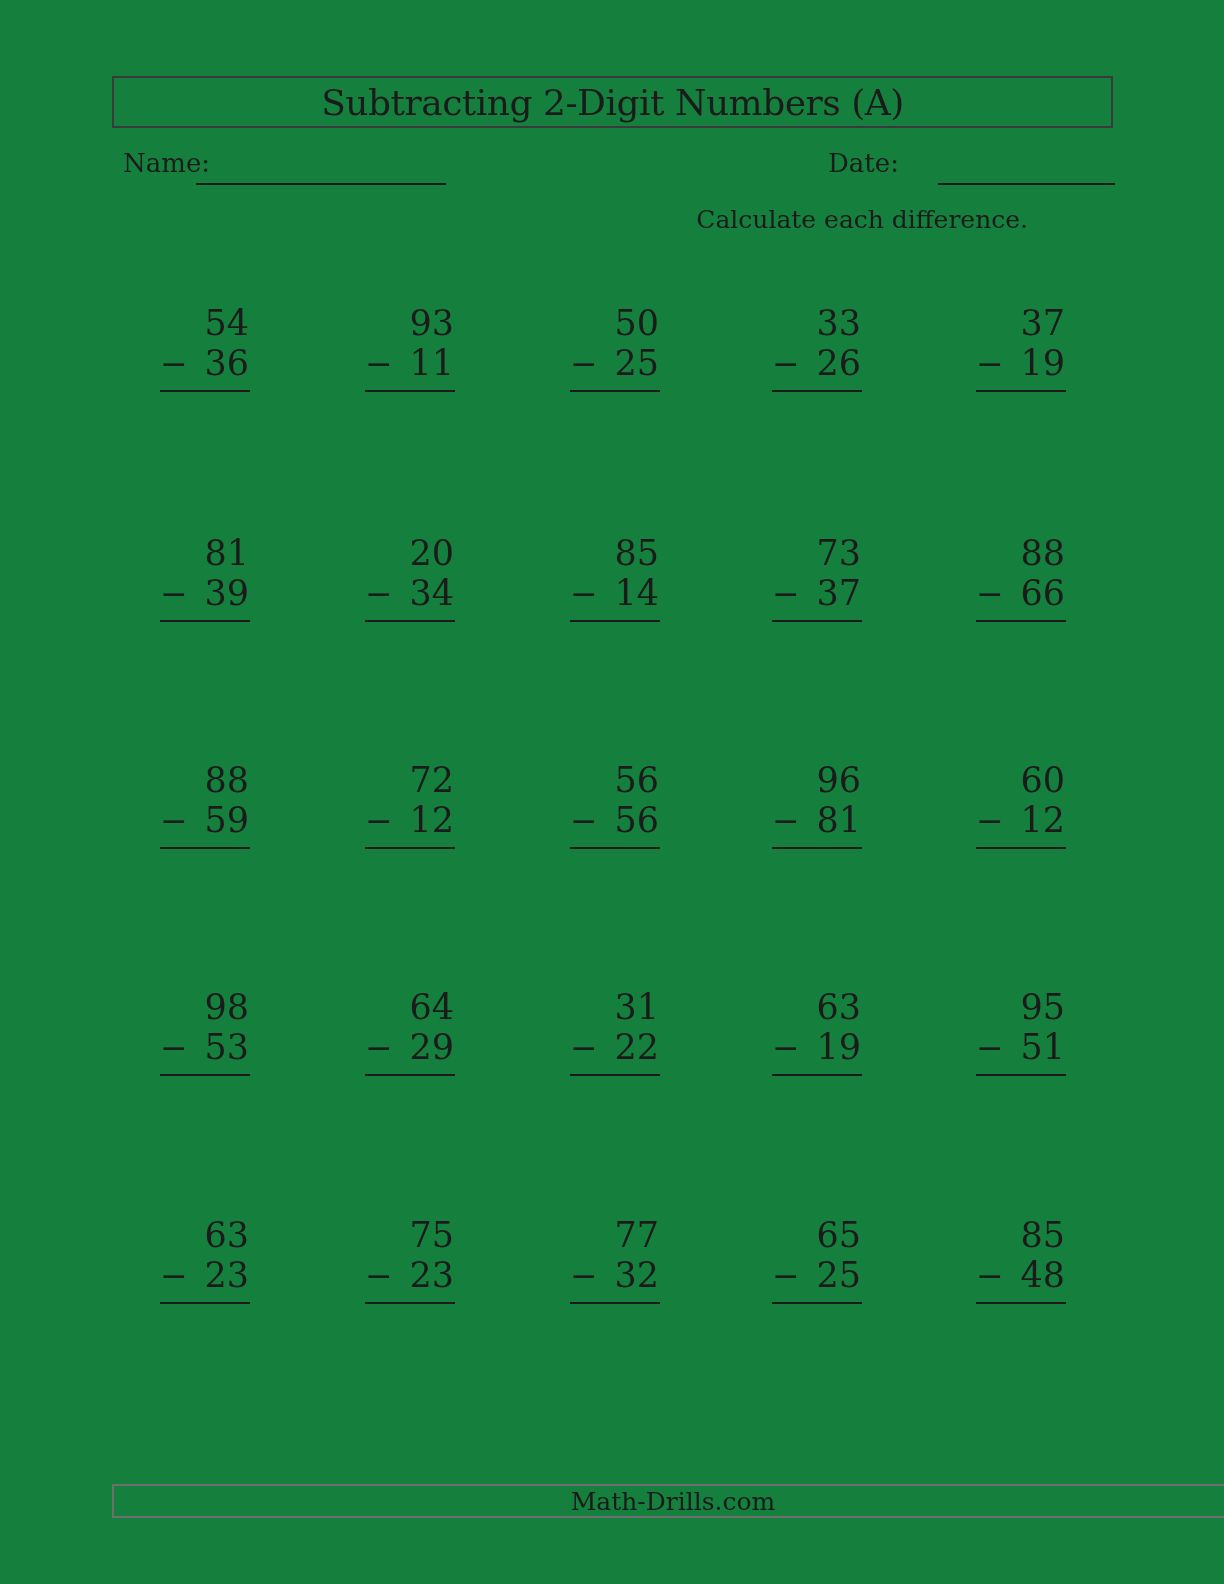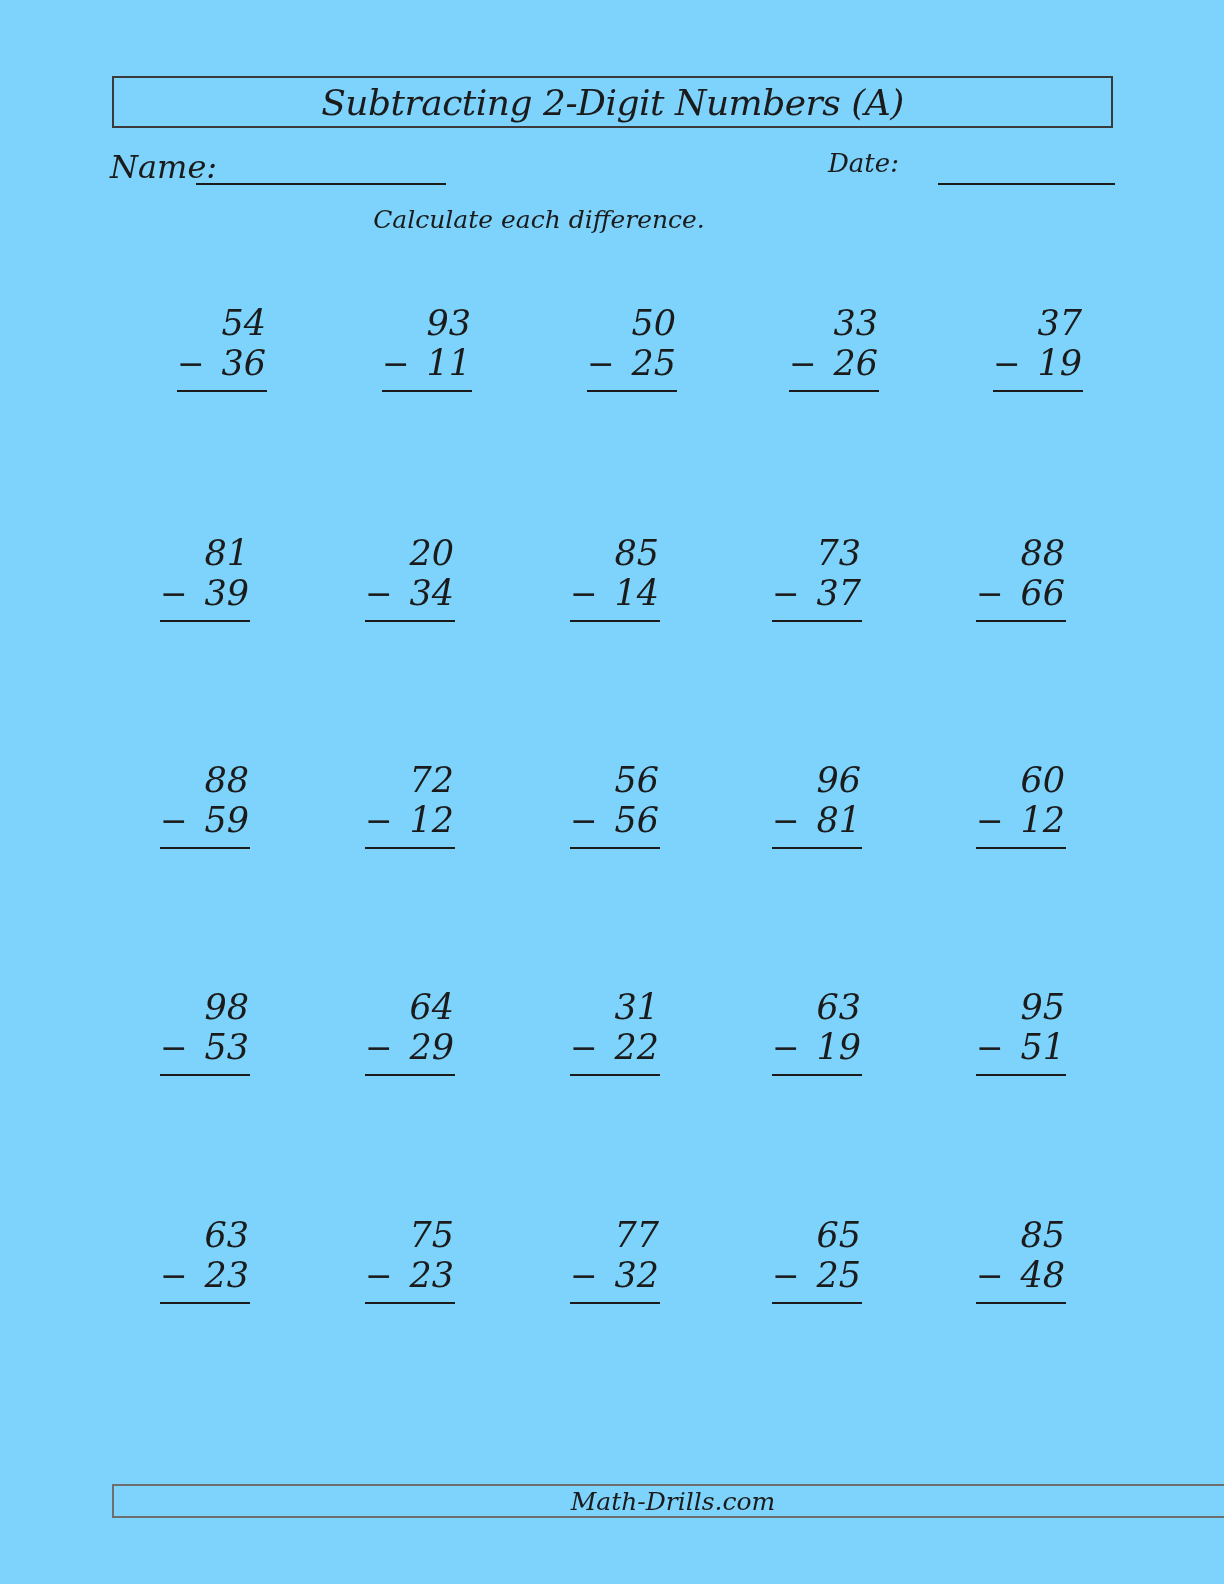--- a/index.html
+++ b/index.html
@@ -4,48 +4,47 @@
 <style>
   html, body {
     margin: 0;
     padding: 0;
     background: #ffffff;
   }
   .sheet {
     position: relative;
     width: 1224px;
     height: 1584px;
-    background: #7dd3fc;
+    background: #15803d;
     font-family: "DejaVu Serif", "Liberation Serif", serif;
     color: #1b1b1b;
     overflow: hidden;
-    font-style: italic;
   }
   .title-box {
     position: absolute;
     left: 112px;
     top: 76px;
     width: 1001px;
     height: 52px;
     box-sizing: border-box;
     border: 2px solid #3a3a3a;
     display: flex;
     align-items: center;
     justify-content: center;
   }
   .title-text {
     font-size: 36px;
     letter-spacing: -0.5px;
     white-space: nowrap;
   }
   .name-label {
     position: absolute;
-    left: 110px;
+    left: 123px;
     top: 148px;
-    font-size: 32px;
+    font-size: 26px;
   }
   .name-line {
     position: absolute;
     left: 196px;
     top: 183px;
     width: 250px;
     border-bottom: 2px solid #1b1b1b;
   }
   .date-label {
     position: absolute;
@@ -58,23 +57,22 @@
     left: 938px;
     top: 183px;
     width: 177px;
     border-bottom: 2px solid #1b1b1b;
   }
   .instruction {
     position: absolute;
     left: 0;
     top: 205px;
     width: 1028px;
-    text-align: center;
+    text-align: right;
     font-size: 25px;
-    margin-left: 25px;
   }
   .problem {
     position: absolute;
     width: 90px;
     font-size: 35px;
     line-height: 40px;
     border-bottom: 2px solid #1b1b1b;
     padding-bottom: 6px;
   }
   .minuend {
@@ -90,21 +88,21 @@
     font-size: 33px;
   }
   .subrow .subtrahend {
     padding-right: 1px;
   }
   .c0 { left: 160px; }
   .c1 { left: 365px; }
   .c2 { left: 570px; }
   .c3 { left: 772px; }
   .c4 { left: 976px; }
-  .r0 { top: 303px; margin-left: 17px; }
+  .r0 { top: 303px; }
   .r1 { top: 533px; }
   .r2 { top: 760px; }
   .r3 { top: 987px; }
   .r4 { top: 1215px; }
   .footer-box {
     position: absolute;
     left: 112px;
     top: 1484px;
     width: 1122px;
     height: 34px;

